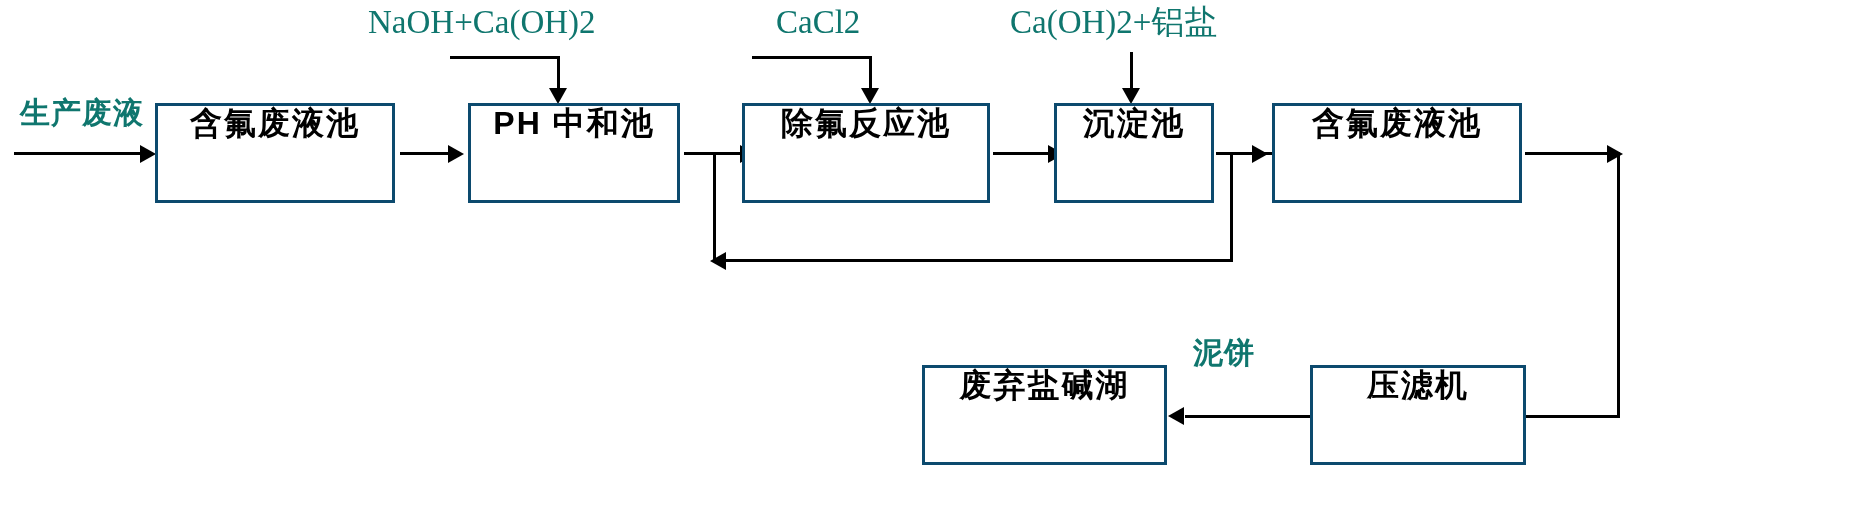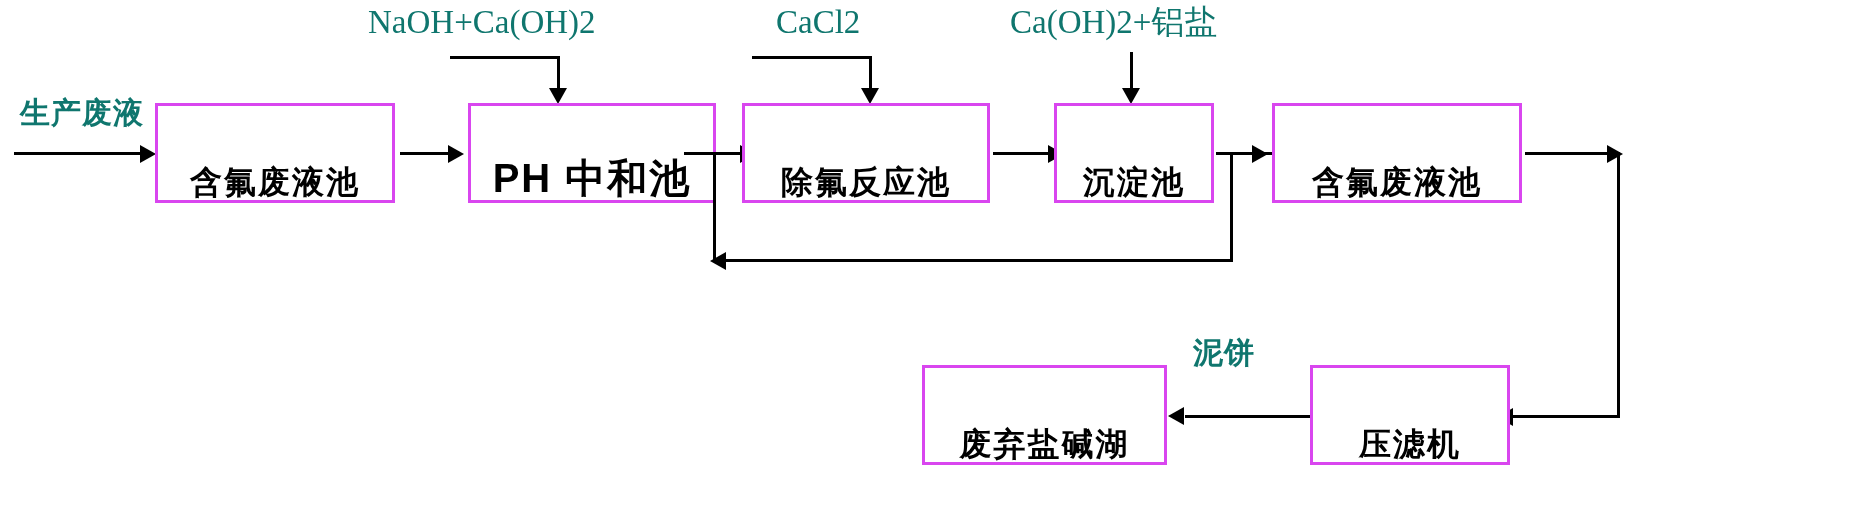--- a/index.html
+++ b/index.html
@@ -13,24 +13,24 @@
     height: 520px;
     background: #ffffff;
     font-family: "Liberation Sans", sans-serif;
     overflow: hidden;
   }
 
   
   .node {
     position: absolute;
     box-sizing: border-box;
-    border: 3px solid #d946ef;
+    border: 3px solid #0c4a6e;
     background: #ffffff;
     display: flex;
-    align-items: flex-end;
+    align-items: flex-start;
     justify-content: center;
     text-align: center;
     color: #000000;
     font-weight: 700;
     letter-spacing: 2px;
     line-height: 1.1;
   }
   .node-label {
     display: block;
     white-space: nowrap;
@@ -99,21 +99,21 @@
 
   <div class="hline" style="left:400px; top:152px; width:50px;"></div>
   <div class="arrow arrow-right" style="left:448px; top:145px;"></div>
 
   <div class="label serif" style="left:368px; top:6px; font-size:33px;">NaOH+Ca(OH)2</div>
 
   <div class="hline" style="left:450px; top:56px; width:110px;"></div>
   <div class="vline" style="left:557px; top:56px; height:44px;"></div>
   <div class="arrow arrow-down" style="left:549px; top:88px;"></div>
 
-  <div class="node" style="left:468px; top:103px; width:248px; height:100px; font-size:40px;">
+  <div class="node" style="left:468px; top:103px; width:212px; height:100px; font-size:32px;">
     <span class="node-label">PH 中和池</span>
   </div>
 
   <div class="hline" style="left:684px; top:152px; width:58px;"></div>
   <div class="arrow arrow-right" style="left:740px; top:145px;"></div>
 
   <div class="vline" style="left:713px; top:152px; height:110px;"></div>
 
   <div class="label serif" style="left:756px; top:6px; font-size:33px;margin-left:20px;">CaCl2</div>
   <div class="hline" style="left:752px; top:56px; width:120px;"></div>
@@ -145,21 +145,21 @@
   <div class="node" style="left:1272px; top:103px; width:250px; height:100px; font-size:32px;">
     <span class="node-label">含氟废液池</span>
   </div>
 
   <div class="hline" style="left:1525px; top:152px; width:95px;"></div>
   <div class="arrow arrow-right" style="left:1607px; top:145px;"></div>
   <div class="vline" style="left:1617px; top:152px; height:266px;"></div>
   <div class="hline" style="left:1500px; top:415px; width:120px;"></div>
   <div class="arrow arrow-left" style="left:1497px; top:408px;"></div>
 
-  <div class="node" style="left:1310px; top:365px; width:200px; height:100px; font-size:32px;">
+  <div class="node" style="left:1310px; top:365px; width:216px; height:100px; font-size:32px;">
     <span class="node-label">压滤机</span>
   </div>
 
   <div class="label cjk" style="left:1193px; top:338px; font-size:30px;">泥饼</div>
 
   <div class="hline" style="left:1185px; top:415px; width:125px;"></div>
   <div class="arrow arrow-left" style="left:1168px; top:407px;"></div>
 
   <div class="node" style="left:922px; top:365px; width:245px; height:100px; font-size:32px;">
     <span class="node-label">废弃盐碱湖</span>

